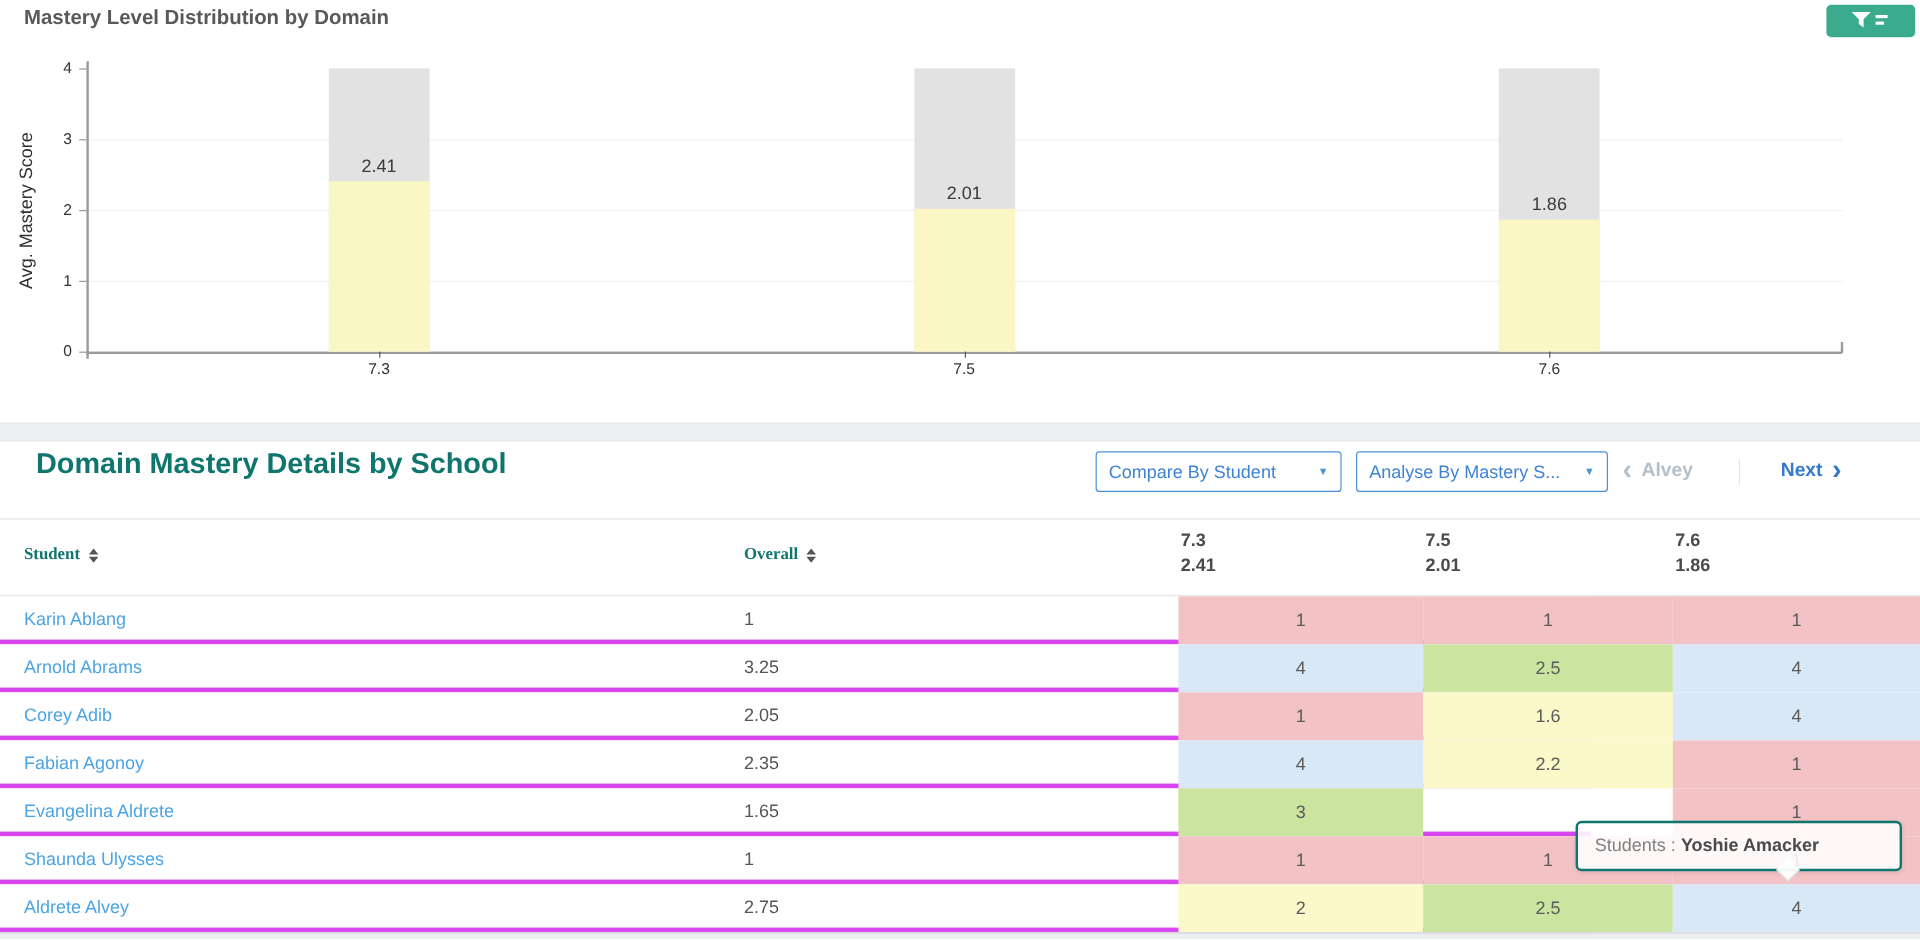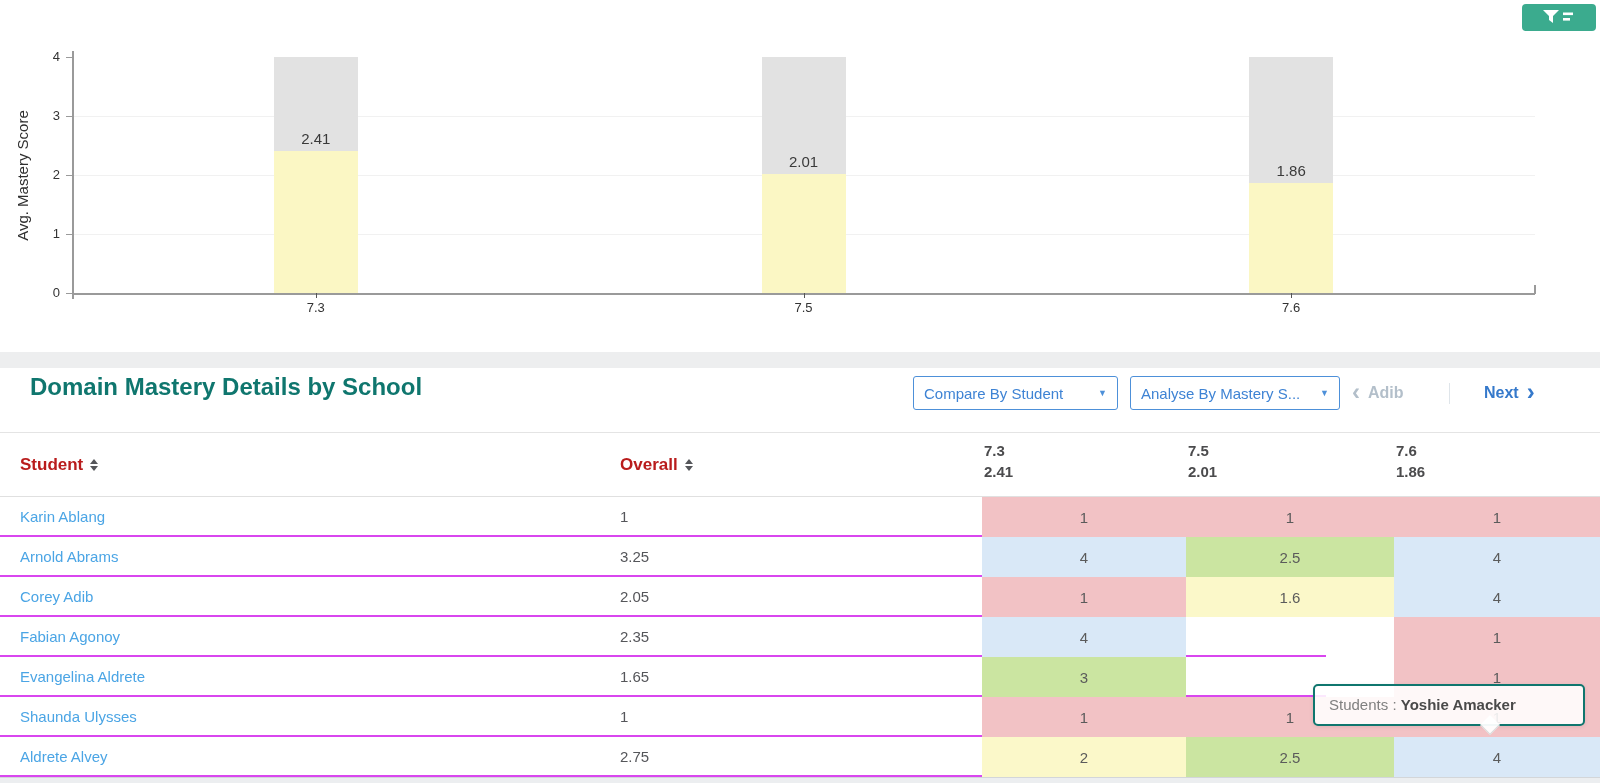--- a/index.html
+++ b/index.html
@@ -34,45 +34,46 @@
   .pager-prev, .pager-next { position:absolute; top:376px; height:34px; display:flex; align-items:center; font-size:16px; font-weight:bold; cursor:pointer; }
   .pager-prev { left:1352px; color:#B3BFCA; }
   .pager-next { left:1484px; color:#3579CB; }
   .chev { font-size:24px; font-weight:bold; line-height:20px; margin-top:-3px; }
   .pager-prev .chev { margin-right:8px; }
   .pager-next .chev { margin-left:8px; }
   .pager-divider { position:absolute; left:1449px; top:383px; width:1px; height:21px; background:#DFE5EA; }
 
   
   .thead { position:absolute; left:0; top:432px; width:1600px; height:65px; border-top:1px solid #E4E4E4; border-bottom:1px solid #E0E0E0; background:#fff; }
-  .th { position:absolute; font-size:17px; font-weight:bold; color:#b91c1c; display:flex; align-items:center; }
+  .th { position:absolute; font-size:14px; font-weight:bold; color:#0f766e; display:flex; align-items:center;font-family:Liberation Serif, serif; }
   .th-student { left:20px; top:22px; }
   .th-overall { left:620px; top:22px; }
   .th-domain { position:absolute; top:7px; font-size:15px; font-weight:bold; color:#4B4B4D; line-height:21px; }
   .sort-icon { display:inline-flex; flex-direction:column; margin-left:7px; gap:2px; }
   .sort-icon .up { width:0; height:0; border-left:4px solid transparent; border-right:4px solid transparent; border-bottom:5px solid #55565A; }
   .sort-icon .dn { width:0; height:0; border-left:4px solid transparent; border-right:4px solid transparent; border-top:5px solid #55565A; }
   .tbody { position:absolute; left:0; top:497px; width:1600px; }
-  .trow { position:relative; width:1326px; height:40px; border-bottom:2px solid #d946ef; background:#fff; }
+  .trow { position:relative; width:1326px; height:40px; border-bottom:4px solid #d946ef; background:#fff; }
   .student-link { position:absolute; left:20px; top:11px; font-size:15px; color:#4BA5E5; text-decoration:none; cursor:pointer; }
   .overall-val { position:absolute; left:620px; top:11px; font-size:15px; color:#55565A; }
   .score-cell { position:absolute; top:0; height:40px; display:flex; align-items:center; justify-content:center; font-size:15px; color:#5B5B5B; }
   .bottom-strip { position:absolute; left:0; top:777px; width:1600px; height:6px; background:#ECEEF0; border-top:1px solid #D3D6D9; }
 
   
   .tooltip { position:absolute; left:1313px; top:684px; width:272px; background:rgba(255,255,255,0.88); border:2px solid #0f766e; border-radius:5px; box-shadow:0 1px 4px rgba(0,0,0,0.08); padding:8px 14px; z-index:20; }
   .tt-line { font-size:15px; color:#808080; line-height:22px; white-space:nowrap; }
   .tt-line b { color:#4A4A4A; }
   .tt-caret { position:absolute; left:168px; bottom:-8px; width:14px; height:14px; background:rgba(255,255,255,0.95); border-right:1px solid #D8D8D8; border-bottom:1px solid #D8D8D8; transform:rotate(45deg); }
 </style>
 </head>
 <body>
 
 <div class="page">
 
+  <div class="chart-title">Mastery Level Distribution by Domain</div>
 
   <button class="filter-btn" style="background: rgb(59, 171, 142);">
     <span style="display:flex;">
       <svg width="32" height="15" viewBox="0 0 32 15">
         <polygon points="0,0 16,0 10,6 10,13 6,10 6,6" fill="#fff"></polygon>
         <rect x="20" y="2.5" width="10" height="2.6" fill="#fff"></rect>
         <rect x="20" y="8" width="7" height="2.6" fill="#fff"></rect>
       </svg>
     </span>
   </button>
@@ -121,21 +122,21 @@
     <span class="dd-caret">▼</span>
   </div>
 
   <div class="dd" style="left:1130px; width:210px;">
     <span>Analyse By Mastery S...</span>
     <span class="dd-caret">▼</span>
   </div>
 
   <div class="pager-prev">
     <span class="chev">‹</span>
-    <span>Adib</span>
+    <span>Alvey</span>
   </div>
   <div class="pager-divider"></div>
   <div class="pager-next">
     <span>Next</span>
     <span class="chev">›</span>
   </div>
 
   <div class="thead">
     <div class="th th-student">
       <span>Student</span>
@@ -186,20 +187,21 @@
         <a class="student-link">Corey Adib</a>
         <div class="overall-val">2.05</div>
         <div class="score-cell" style="left: 982px; width: 204px; background: rgb(242, 194, 197);">1</div>
         <div class="score-cell" style="left: 1186px; width: 208px; background: rgb(251, 248, 201);">1.6</div>
         <div class="score-cell" style="left: 1394px; width: 206px; background: rgb(217, 232, 247);">4</div>
       </div>
       <div class="trow">
         <a class="student-link">Fabian Agonoy</a>
         <div class="overall-val">2.35</div>
         <div class="score-cell" style="left: 982px; width: 204px; background: rgb(217, 232, 247);">4</div>
+        <div class="score-cell" style="left: 1186px; width: 208px; background: rgb(251, 248, 201);">2.2</div>
         <div class="score-cell" style="left: 1394px; width: 206px; background: rgb(242, 194, 197);">1</div>
       </div>
       <div class="trow">
         <a class="student-link">Evangelina Aldrete</a>
         <div class="overall-val">1.65</div>
         <div class="score-cell" style="left: 982px; width: 204px; background: rgb(203, 229, 161);">3</div>
         <div class="score-cell" style="left: 1394px; width: 206px; background: rgb(242, 194, 197);">1</div>
       </div>
       <div class="trow">
         <a class="student-link">Shaunda Ulysses</a>

